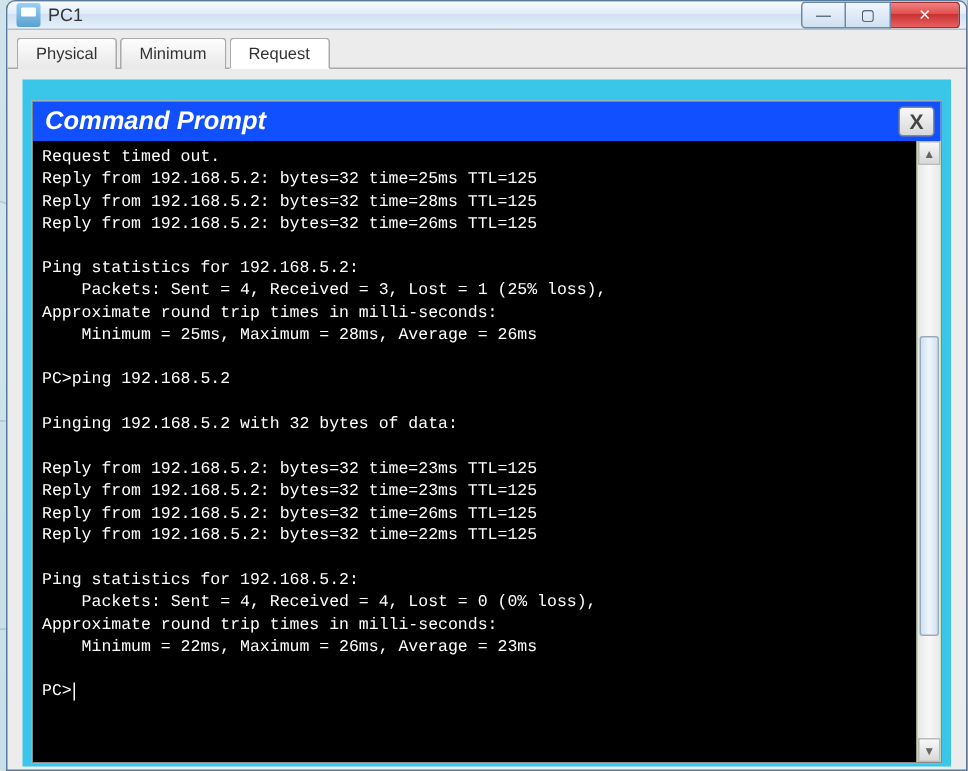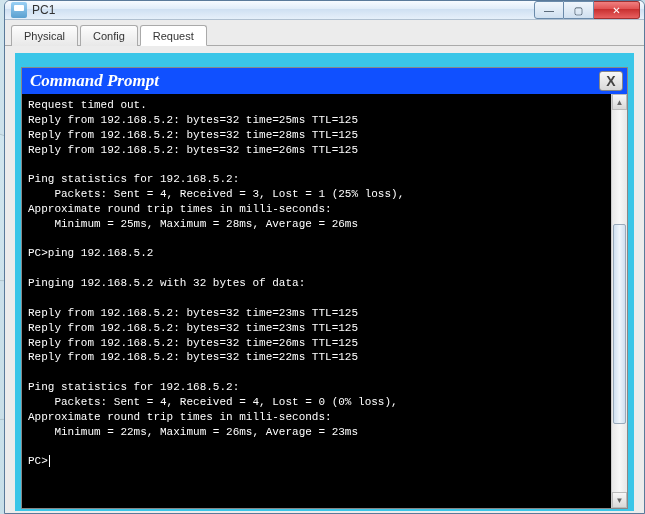--- a/index.html
+++ b/index.html
@@ -111,21 +111,21 @@
       display: flex;
       align-items: center;
       padding: 0 4px 0 8px;
     }
     .cmd-title {
       flex: 1;
       color: #fff;
       font-weight: bold;
       font-style: italic;
       font-size: 17px;
-      font-family: Liberation Serif, serif;
+      font-family: Liberation Sans, sans-serif;
     }
     .cmd-close {
       width: 24px; height: 20px;
       background: linear-gradient(#f8f8f8, #d8d8d8);
       border: 1px solid #888;
       border-radius: 3px;
       display: flex; align-items: center; justify-content: center;
       font-size: 14px; font-weight: bold;
       color: #444;
     }
@@ -189,21 +189,21 @@
     <div class="title-text">PC1</div>
     <div class="win-buttons">
       <div class="win-btn min">—</div>
       <div class="win-btn max">▢</div>
       <div class="win-btn close">✕</div>
     </div>
   </div>
 
   <div class="tabs">
     <div class="tab">Physical</div>
-    <div class="tab">Config</div>
+    <div class="tab">Minimum</div>
     <div class="tab active">Request</div>
   </div>
 
   <div class="desktop-area">
     <div class="cmd-window">
       <div class="cmd-titlebar">
         <div class="cmd-title">Command Prompt</div>
         <div class="cmd-close">X</div>
       </div>
       <div class="cmd-body-wrap">

